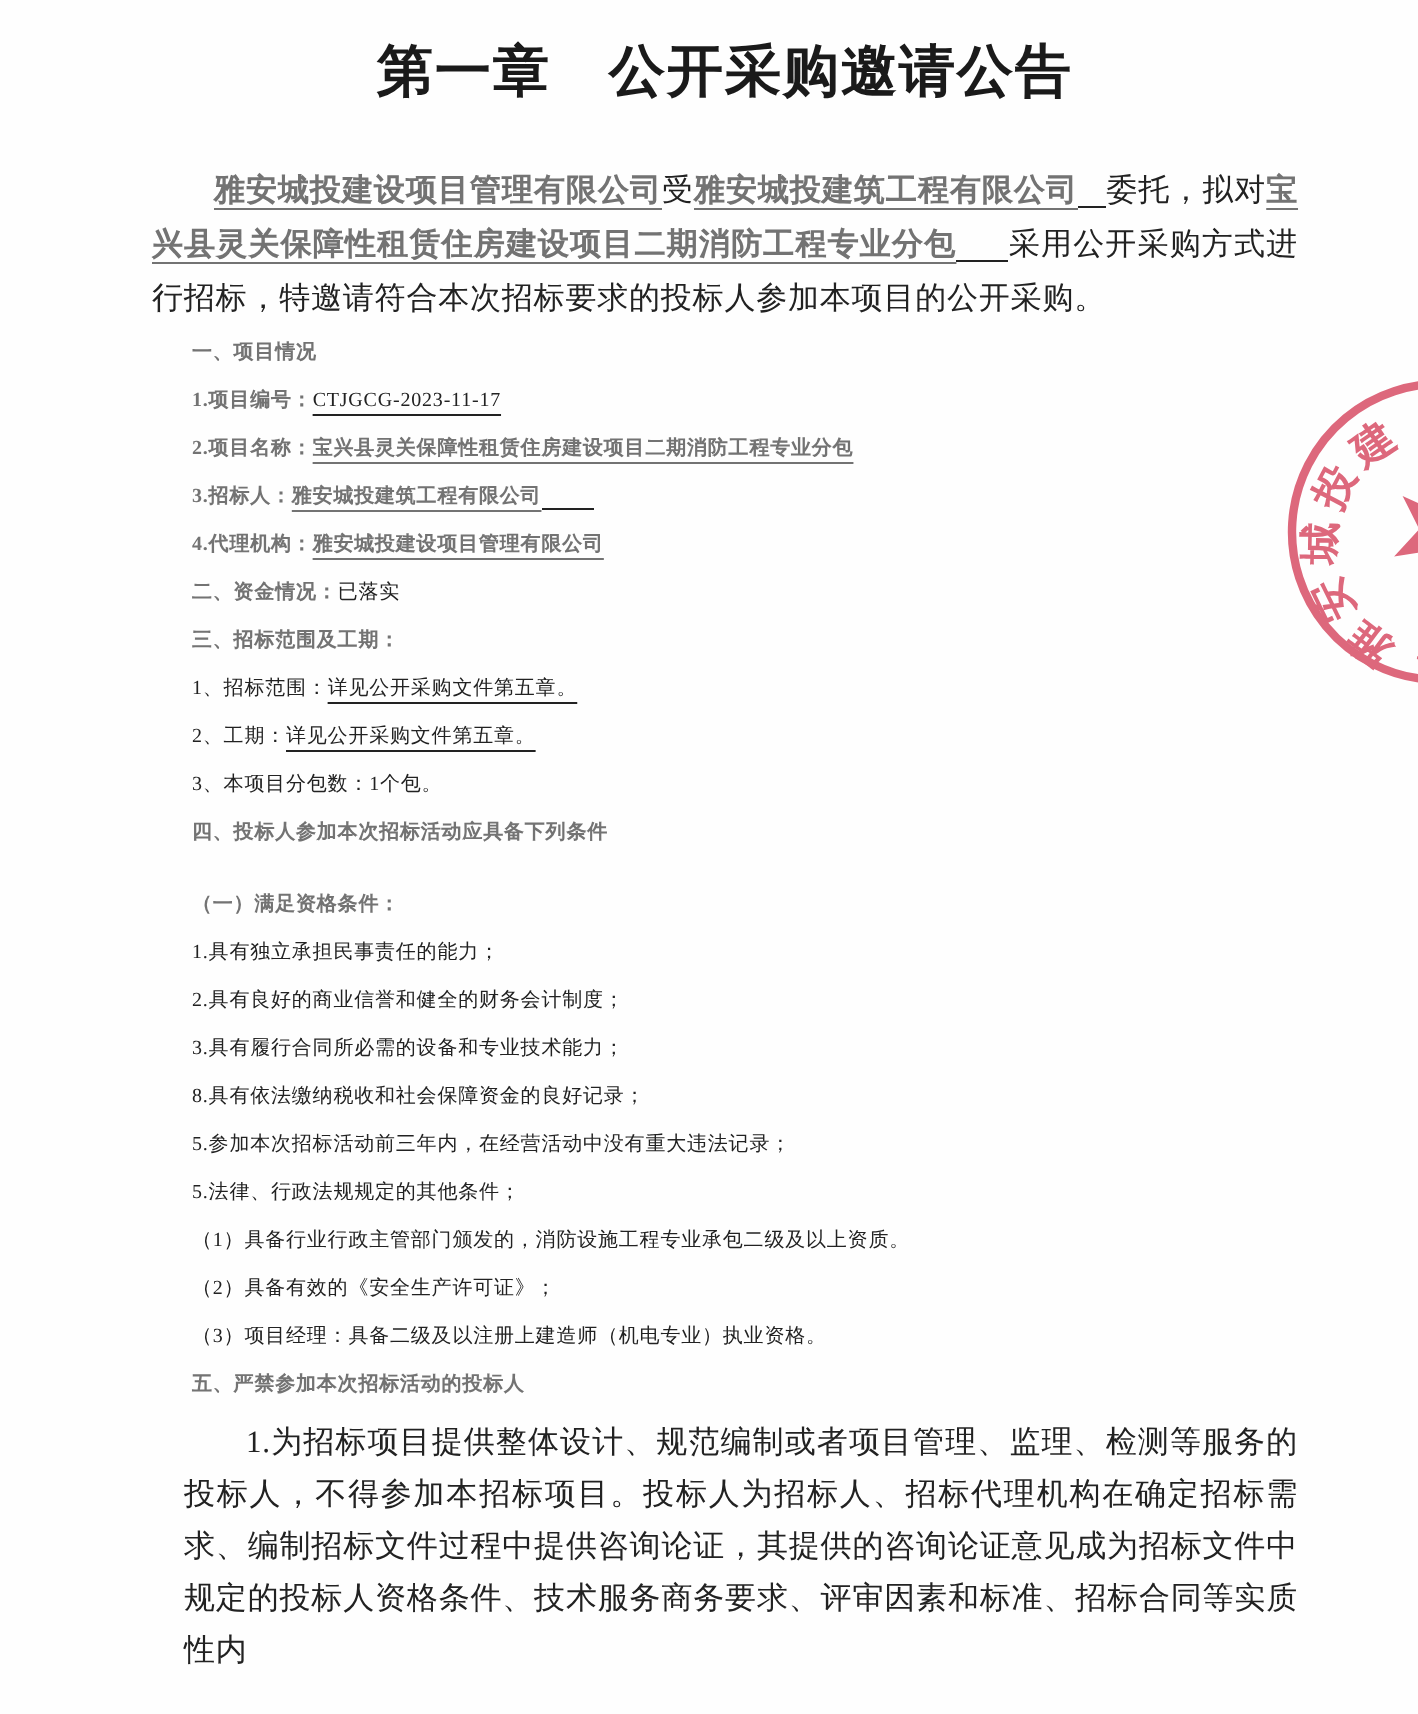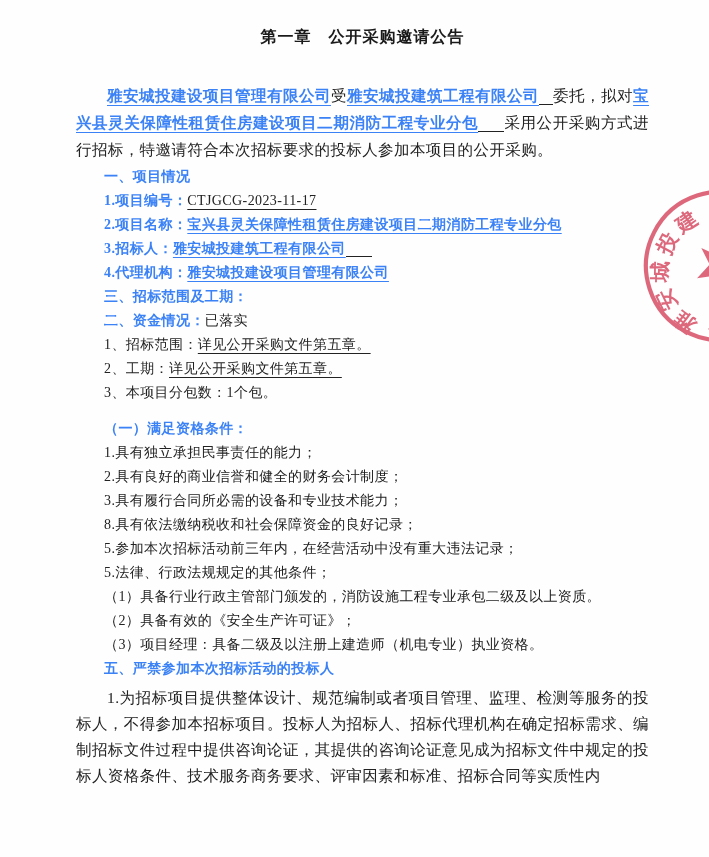--- a/index.html
+++ b/index.html
@@ -3,32 +3,32 @@
 <meta charset="utf-8">
 <style>
   html,body{margin:0;padding:0;background:#888;}
   .page{
     width:709px;height:857px;background:#fefefe;position:relative;overflow:hidden;
     font-family:"Liberation Serif","DejaVu Serif",serif;color:#222;
     margin:0 auto;
   }
   .content{padding:6px 60px 0 76px;position:relative;z-index:2;}
   .title{
-    text-align:center;font-size:16px;font-weight:bold;line-height:30px;
+    text-align:center;font-size:28px;font-weight:bold;line-height:30px;
     margin:16px 0 30px 0;letter-spacing:1px;color:#1a1a1a;
   }
   .para{font-size:15.5px;letter-spacing:0.4px;text-align:justify;text-indent:2em;}
   .para-intro{line-height:27px;margin:0 0 2px 0;}
-  .para-bottom{line-height:26px;margin:4px 0 0 0;}
+  .para-bottom{line-height:26px;margin:4px 0 0 16px;}
   .line{
-    font-size:14px;letter-spacing:0.4px;line-height:24px;
+    font-size:10px;letter-spacing:0.4px;line-height:24px;
     text-indent:2em;text-align:justify;
   }
   .gap-top{margin-top:12px;}
-  .bold{font-weight:bold;color:#3b82f6;}
+  .bold{font-weight:bold;color:#737373;}
   .u{
     text-decoration:underline;
     text-decoration-thickness:1px;
     text-underline-offset:4px;
     text-decoration-skip-ink:none;
   }
   .blank{
     display:inline-block;border-bottom:1.2px solid #222;
     width:26px;height:1em;vertical-align:-4px;
   }
@@ -70,27 +70,28 @@
     <div class="title">第一章　公开采购邀请公告</div>
 
     <p class="para para-intro"><span class="u bold">雅安城投建设项目管理有限公司</span><span>受</span><span class="u bold">雅安城投建筑工程有限公司</span><span class="blank blank-sm"></span><span>委托，拟对</span><span class="u bold">宝兴县灵关保障性租赁住房建设项目二期消防工程专业分包</span><span class="blank"></span><span>采用公开采购方式进行招标，特邀请符合本次招标要求的投标人参加本项目的公开采购。</span></p>
 
     <div class="line bold">一、项目情况</div>
     <div class="line"><span class="bold">1.项目编号：</span><span class="u">CTJGCG-2023-11-17</span></div>
     <div class="line"><span class="bold">2.项目名称：</span><span class="u bold">宝兴县灵关保障性租赁住房建设项目二期消防工程专业分包</span></div>
     <div class="line"><span class="bold">3.招标人：</span><span class="u bold">雅安城投建筑工程有限公司</span><span class="blank"></span></div>
     <div class="line"><span class="bold">4.代理机构：</span><span class="u bold">雅安城投建设项目管理有限公司</span></div>
 
+    <div class="line"><span class="bold">二、资金情况：</span><span>已落实</span></div>
+
     <div class="line bold">三、招标范围及工期：</div>
-
-    <div class="line"><span class="bold">二、资金情况：</span><span>已落实</span></div>
     <div class="line"><span>1、招标范围：</span><span class="u">详见公开采购文件第五章。</span></div>
     <div class="line"><span>2、工期：</span><span class="u">详见公开采购文件第五章。</span></div>
     <div class="line"><span>3、本项目分包数：</span><span>1个包。</span></div>
 
+    <div class="line bold">四、投标人参加本次招标活动应具备下列条件</div>
 
     <div class="line bold gap-top">（一）满足资格条件：</div>
     <div class="line">1.具有独立承担民事责任的能力；</div>
     <div class="line">2.具有良好的商业信誉和健全的财务会计制度；</div>
     <div class="line">3.具有履行合同所必需的设备和专业技术能力；</div>
     <div class="line">8.具有依法缴纳税收和社会保障资金的良好记录；</div>
     <div class="line">5.参加本次招标活动前三年内，在经营活动中没有重大违法记录；</div>
     <div class="line">5.法律、行政法规规定的其他条件；</div>
 
     <div class="line">（1）具备行业行政主管部门颁发的，消防设施工程专业承包二级及以上资质。</div>

